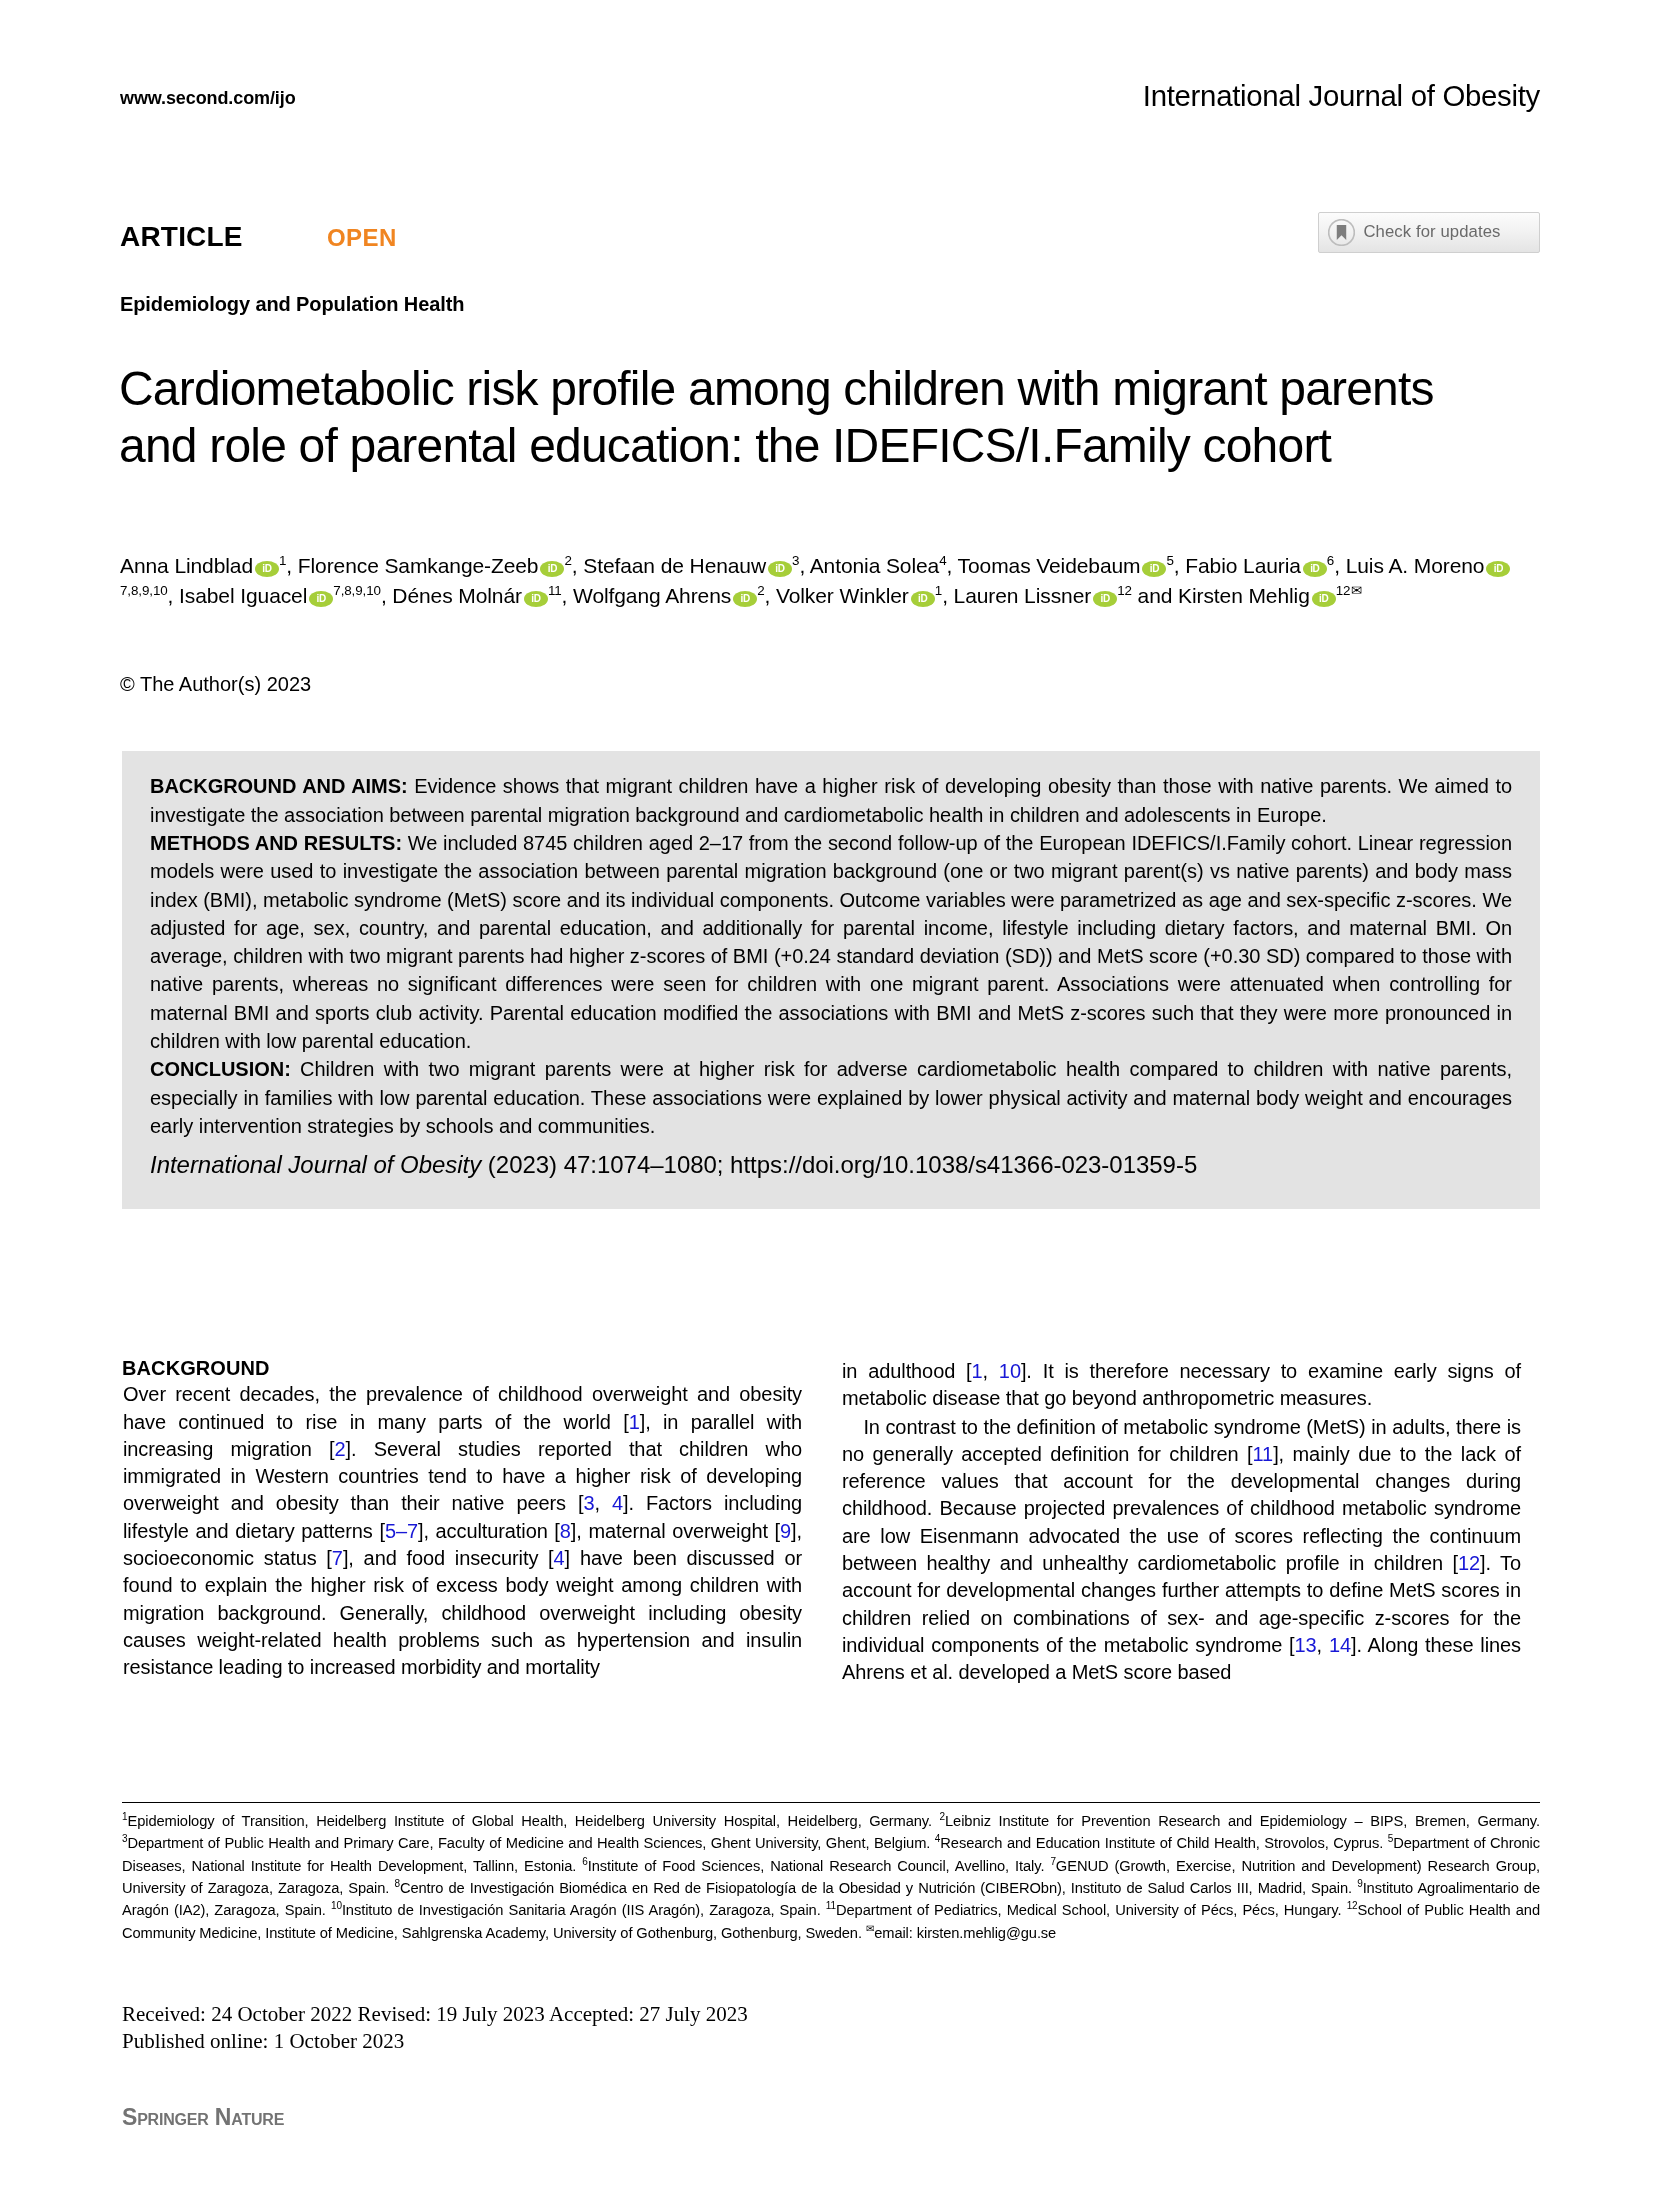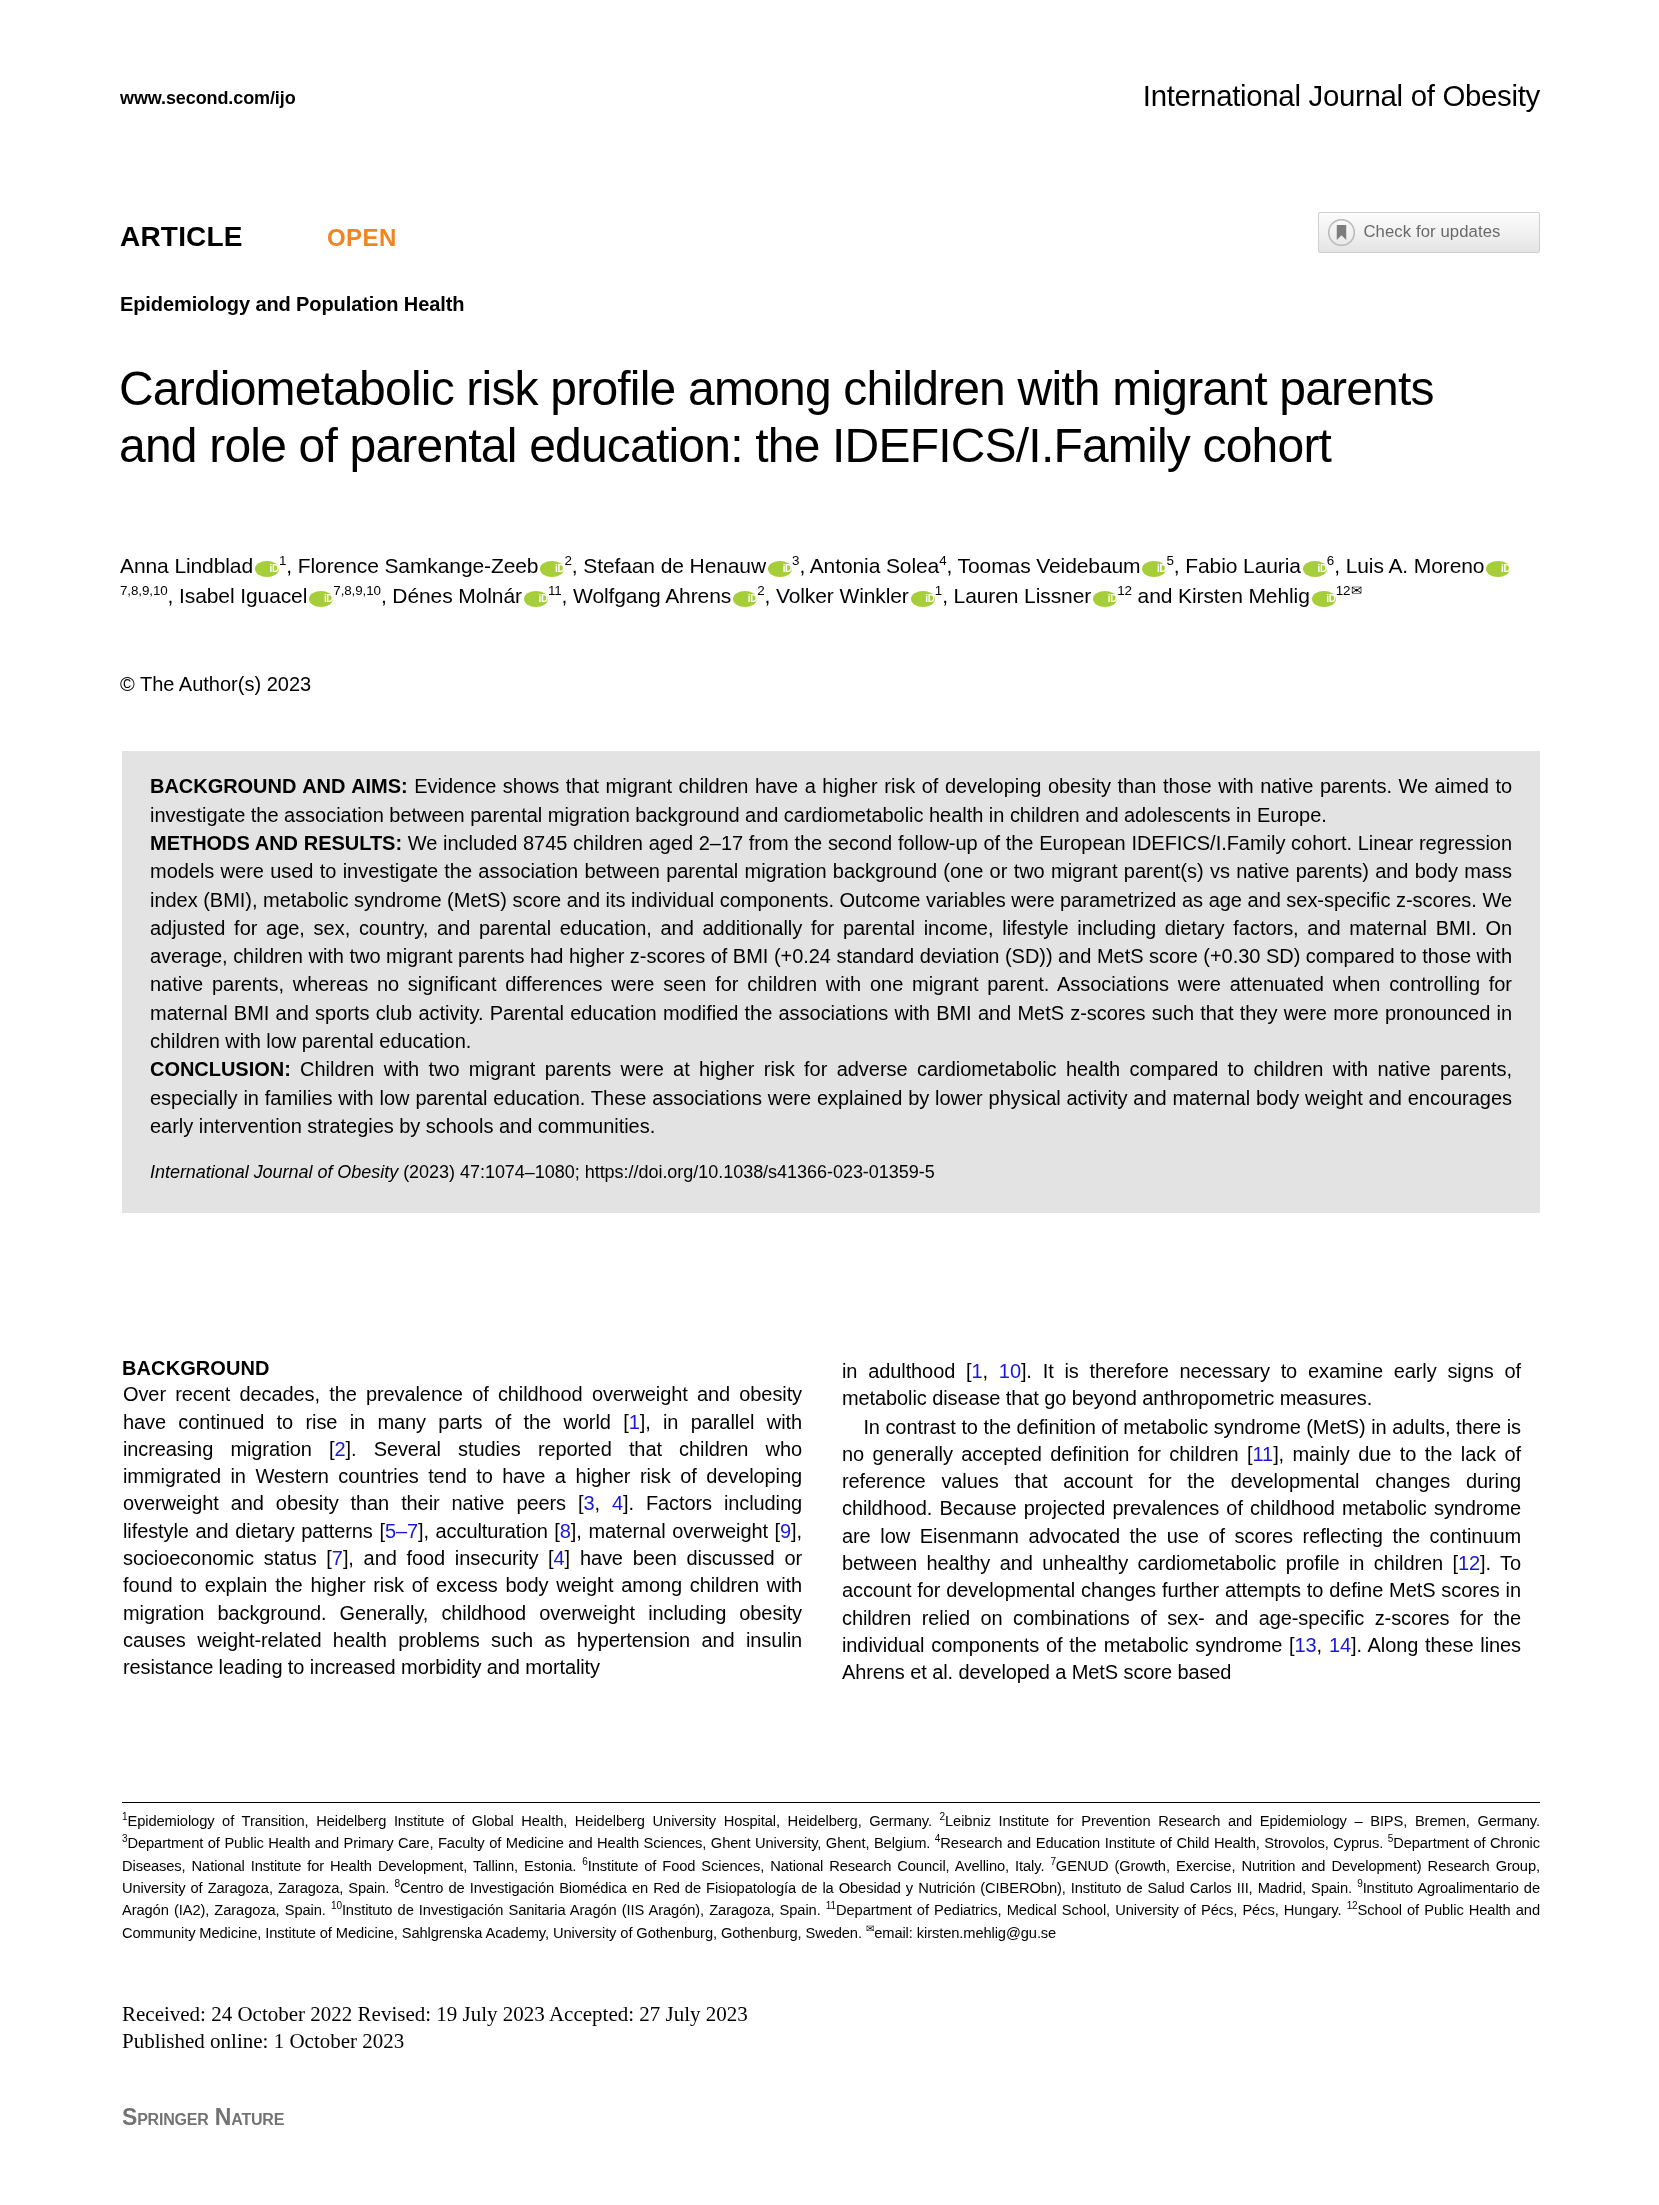--- a/index.html
+++ b/index.html
@@ -135,21 +135,21 @@
   .orcid {
     display: inline-block;
     width: 24px;
     height: 16px;
     border-radius: 50%;
     background: #a6ce39;
     color: #ffffff;
     font-size: 10px;
     font-weight: bold;
     line-height: 16px;
-    text-align: right;
+    text-align: center;
     vertical-align: 0.7px;
     margin-left: 2px;
     letter-spacing: -0.3px;
   }
   .sup {
     font-size: 13.4px;
     vertical-align: super;
     line-height: 0;
   }
   .envelope {
@@ -181,22 +181,22 @@
     margin: 0;
     font-size: 20px;
     line-height: 1.415;
     text-align: justify;
     letter-spacing: -0.03px;
   }
   .abstract .lead {
     font-weight: bold;
   }
   .abstract .cite-line {
-    margin-top: 20px;
-    font-size: 18px;
+    margin-top: 8px;
+    font-size: 24px;
   }
   .abstract .cite-line i {
     font-style: italic;
   }
 
   
   .body-cols {
     position: absolute;
     top: 1357px;
     left: 122px;

